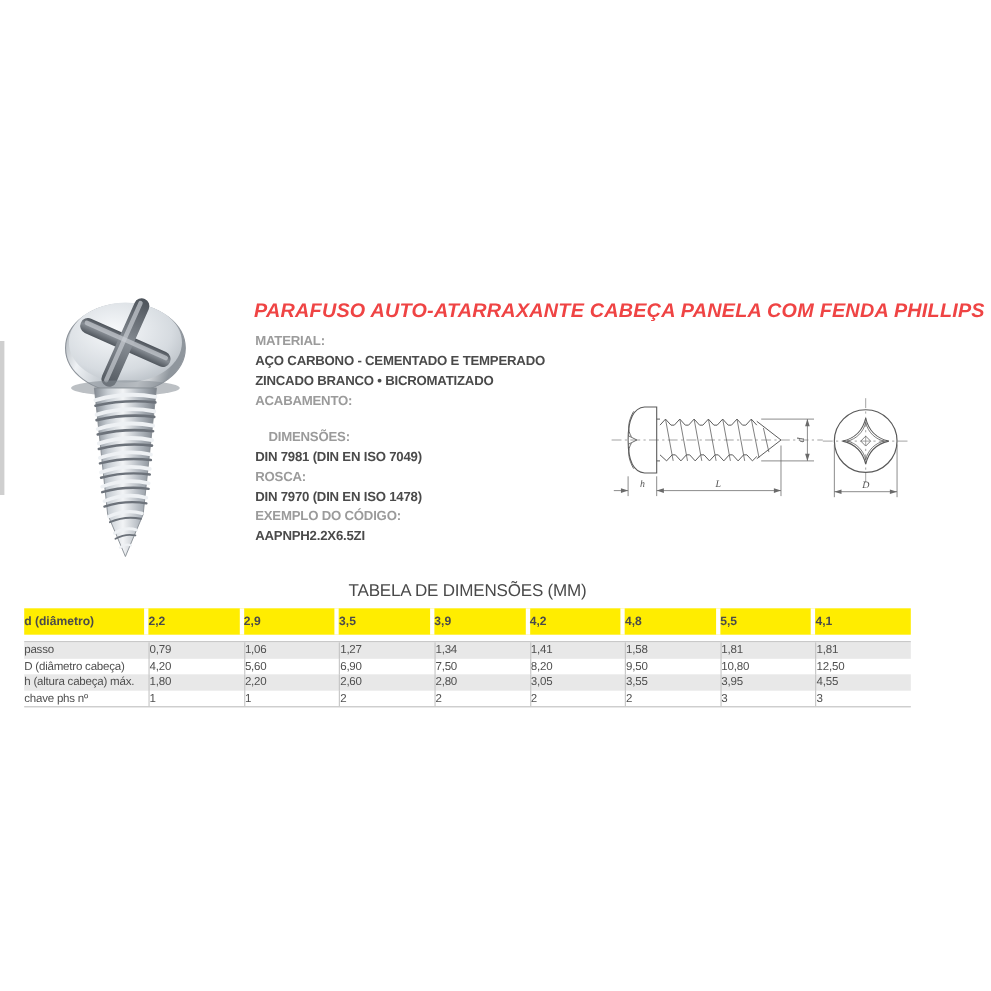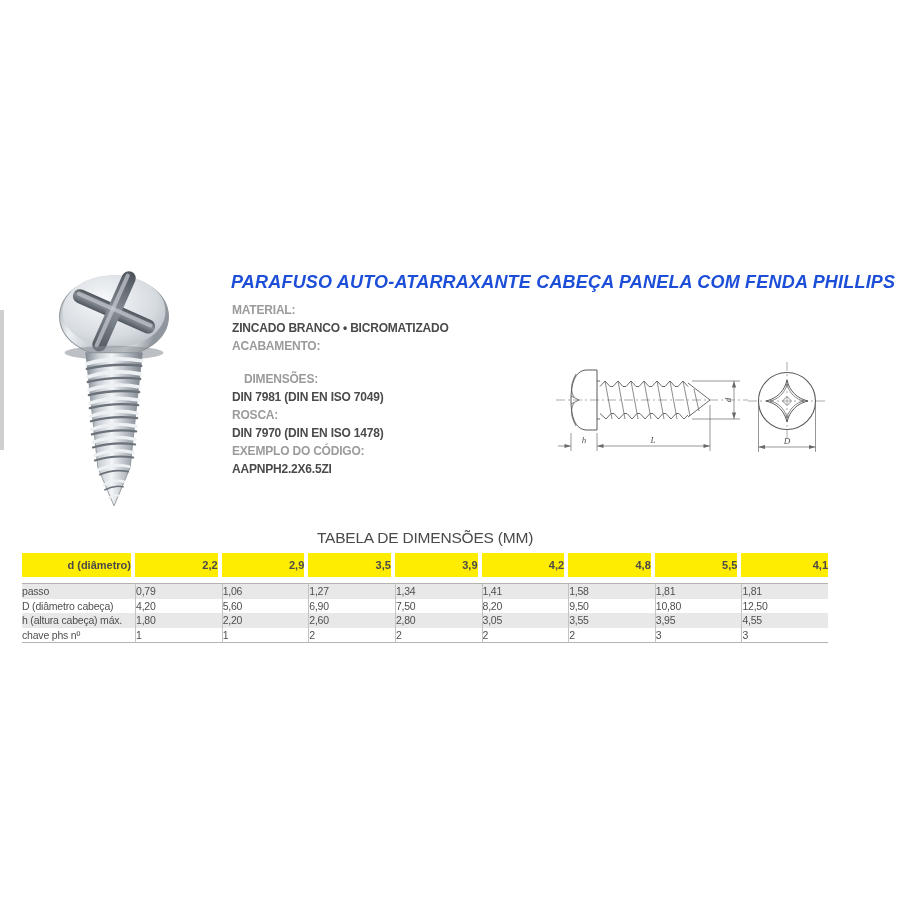--- a/index.html
+++ b/index.html
@@ -6,42 +6,42 @@
   body{width:901px;height:901px;position:relative;overflow:hidden;
        font-family:"Liberation Sans","DejaVu Sans",sans-serif;}
 
   .left-bar{position:absolute;left:0;top:310px;width:4px;height:140px;background:#cfcfcf;}
 
   
   .photo{position:absolute;left:36px;top:264px;width:152px;height:252px;}
 
   
   .title{position:absolute;left:231px;top:272px;width:650px;
-         font-size:18px;font-weight:bold;font-style:italic;color:#1d4ed8;
+         font-size:18px;font-weight:bold;font-style:italic;color:#ef4444;
          letter-spacing:0.2px;white-space:nowrap;}
 
   
   .specs{position:absolute;left:232px;top:301px;width:330px;}
   .spec-line{height:18px;line-height:18px;font-size:12px;font-weight:bold;
              letter-spacing:-0.2px;white-space:nowrap;}
   .spec-label{color:#9b9b9b;}
   .spec-value{color:#4a4a4a;}
   .spec-gap{margin-top:15px;padding-left:12px;}
 
   
   .drawing{position:absolute;left:548px;top:353px;width:322px;height:118px;}
   .dim-text{font-family:"Liberation Serif","DejaVu Serif",serif;
             font-style:italic;font-size:9px;fill:#555;}
 
   
   .table-wrap{position:absolute;left:22px;top:529px;width:806px;}
   .tbl-title{height:18px;line-height:18px;text-align:center;
              font-size:15.5px;font-weight:normal;color:#4a4a4a;letter-spacing:-0.2px;}
   .thead{display:grid;grid-template-columns:113px repeat(8,1fr);margin-top:6px;}
-  .th{background:#ffed00;height:24px;line-height:24px;text-align:right;
+  .th{background:#ffed00;height:24px;line-height:24px;text-align:left;
       font-size:11px;font-weight:bold;color:#4a4a4a;border-right:4px solid #ffffff;}
   .th:last-child{border-right:none;}
   .tbody{margin-top:6px;border-top:1px solid #b3b3b3;border-bottom:1px solid #b3b3b3;}
   .tr{display:grid;grid-template-columns:113px repeat(8,1fr);}
   .tr:nth-child(odd){background:#e8e8e8;}
   .tr:nth-child(even){background:#ffffff;}
   .td{height:14.5px;line-height:14.5px;text-align:left;font-size:10.5px;
       color:#4f4f4f;letter-spacing:-0.2px;border-left:1px solid #c4c4c4;overflow:hidden;}
   .td.lbl{border-left:none;}
 </style>
@@ -113,20 +113,21 @@
         <path d="M 68,224 Q 77,219 86,221" stroke="#6c727a" stroke-width="1.6"></path>
       <path d="M 72,232 Q 77,228 82,230" stroke="#eef1f4" stroke-width="2.0"></path>
     </g>
   </g>
 </svg>
 
 <div class="title">PARAFUSO AUTO-ATARRAXANTE CABEÇA PANELA COM FENDA PHILLIPS</div>
 
 <div class="specs">
   <div class="spec-line spec-label">MATERIAL:</div>
+  <div class="spec-line spec-value">AÇO CARBONO - CEMENTADO E TEMPERADO</div>
   <div class="spec-line spec-value">ZINCADO BRANCO • BICROMATIZADO</div>
   <div class="spec-line spec-label">ACABAMENTO:</div>
   <div class="spec-line spec-label spec-gap">DIMENSÕES:</div>
   <div class="spec-line spec-value">DIN 7981 (DIN EN ISO 7049)</div>
   <div class="spec-line spec-label">ROSCA:</div>
   <div class="spec-line spec-value">DIN 7970 (DIN EN ISO 1478)</div>
   <div class="spec-line spec-label">EXEMPLO DO CÓDIGO:</div>
   <div class="spec-line spec-value">AAPNPH2.2X6.5ZI</div>
 </div>
 

